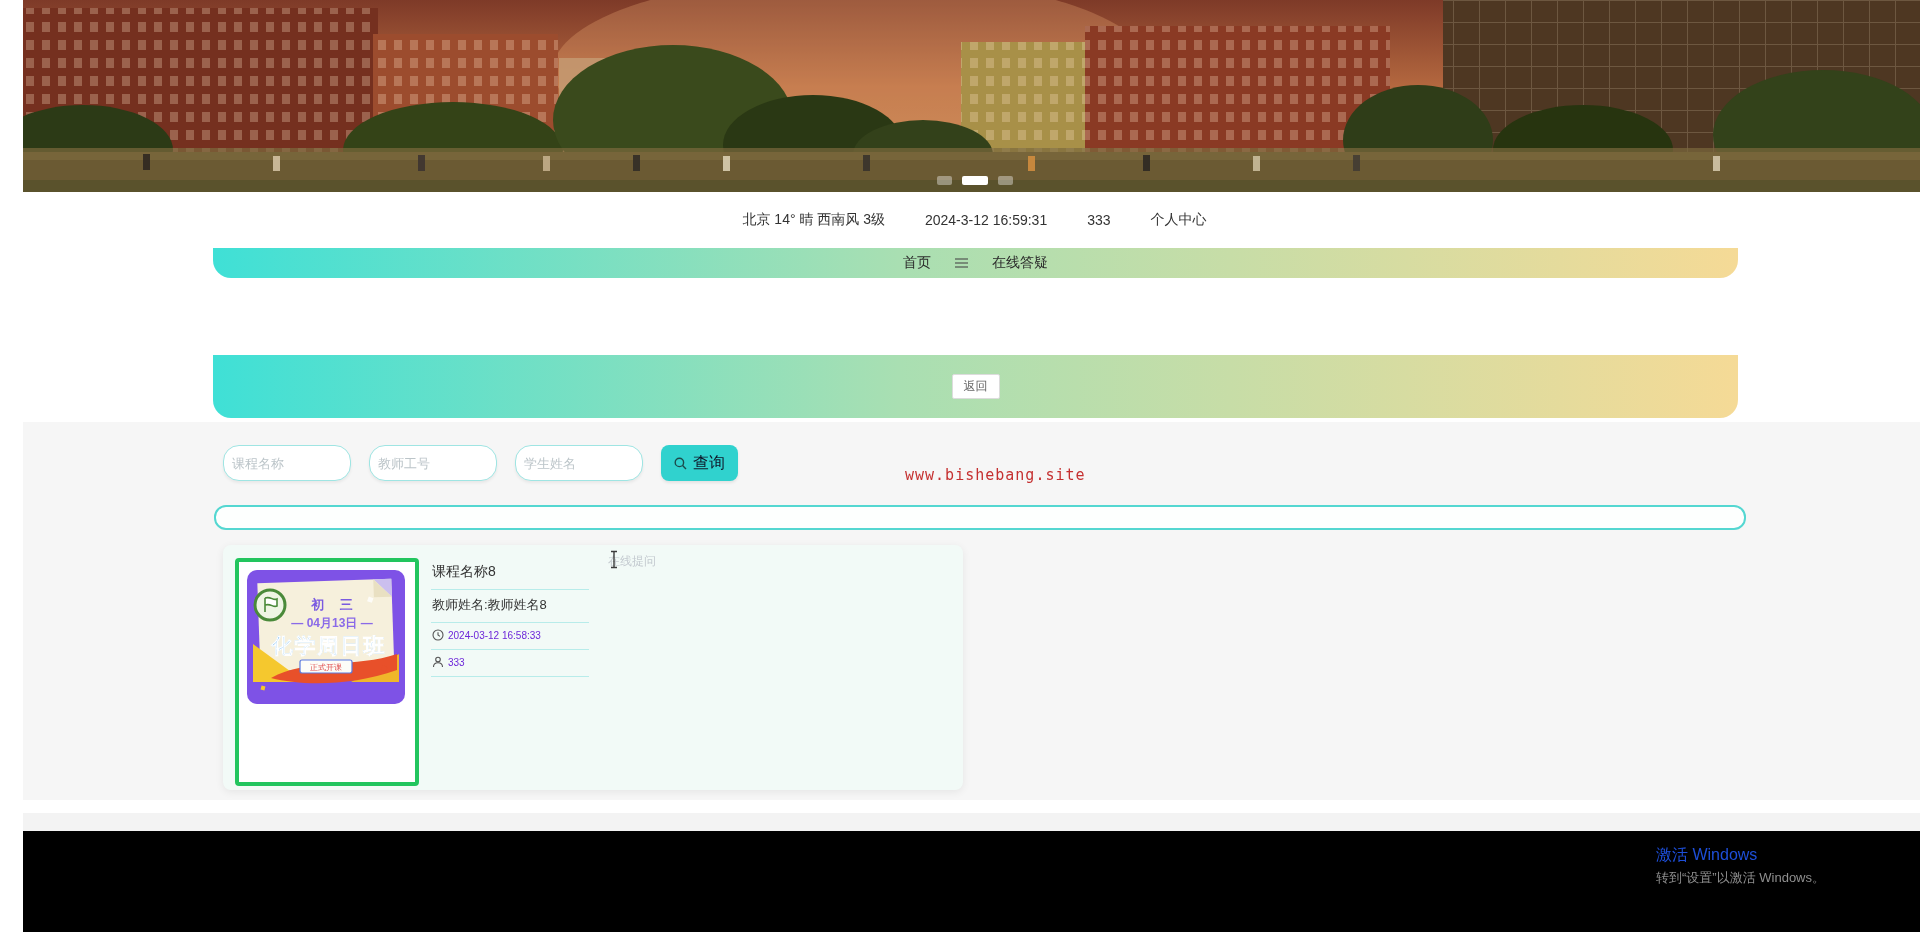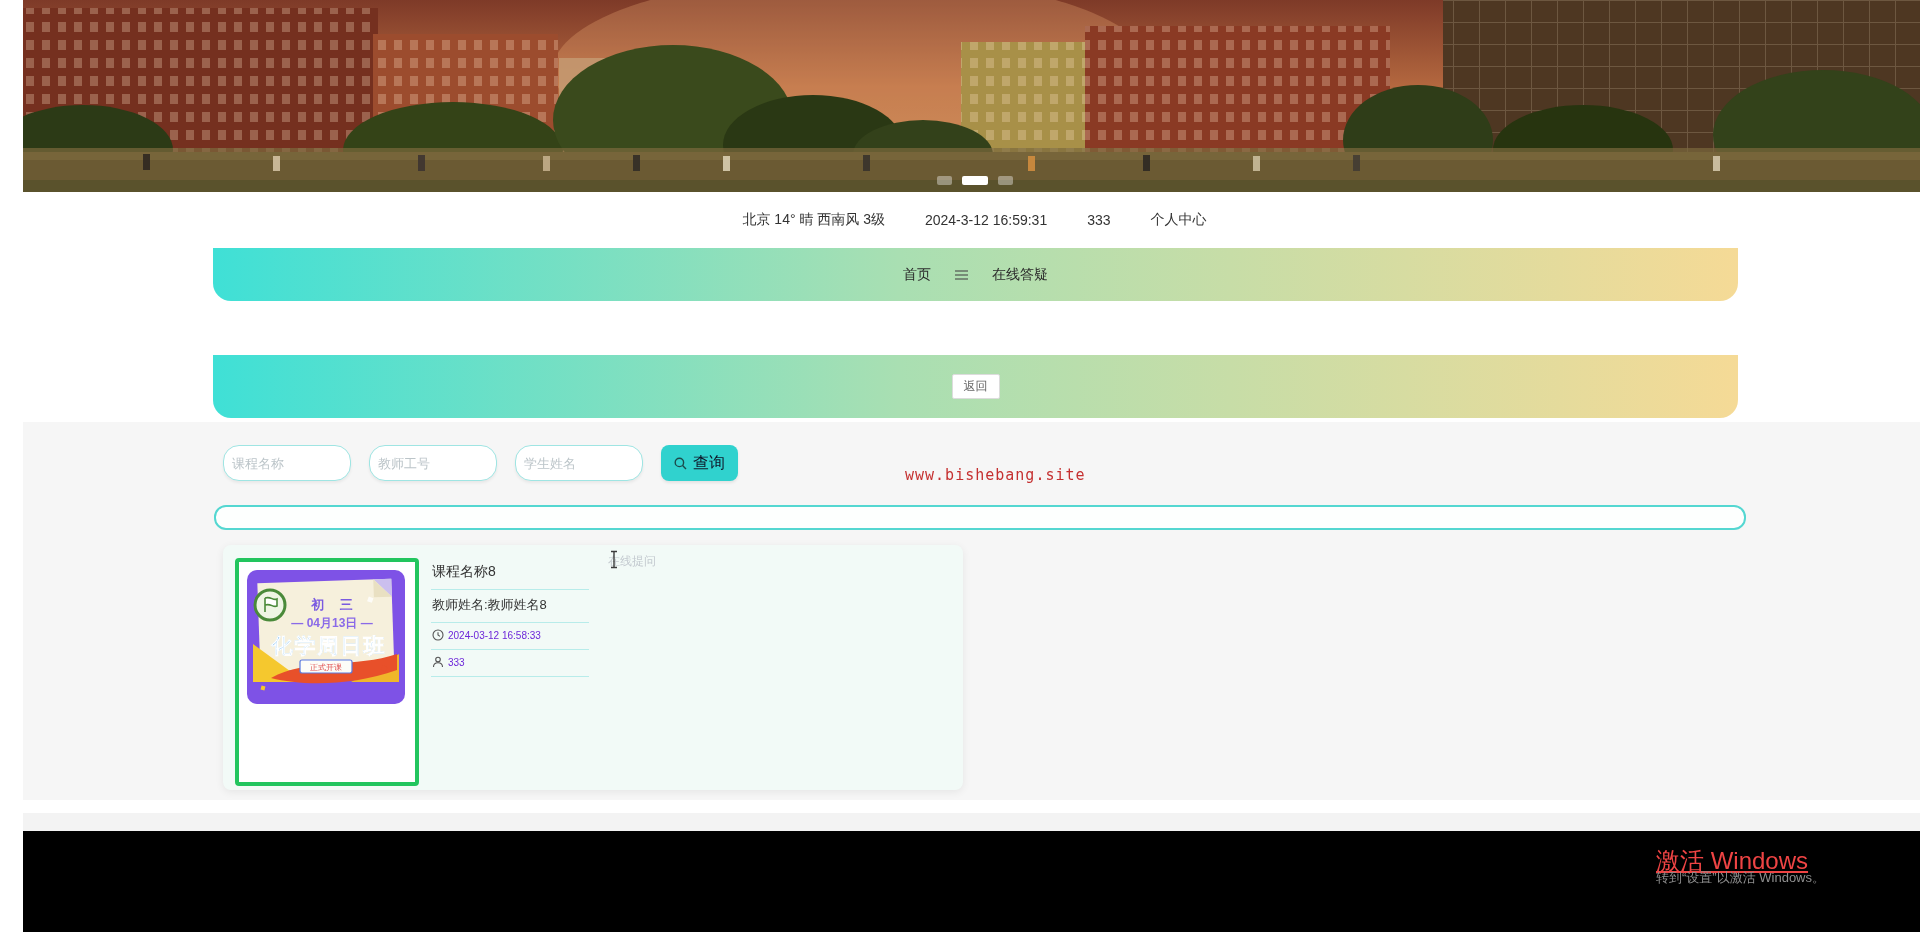--- a/index.html
+++ b/index.html
@@ -15,21 +15,21 @@
 
   
   .weatherbar{position:absolute;left:0;top:192px;width:1903px;height:56px;background:#fff;
               display:flex;align-items:center;justify-content:center;gap:40px;font-size:14px;color:#333;}
   .weatherbar .item{white-space:nowrap;}
   .weatherbar .link{cursor:pointer;}
 
   
   .gradbar{position:absolute;left:190px;width:1525px;background:linear-gradient(to right,#3fe0d6,#a9dfb2 45%,#f5da96);
            border-radius:0 0 18px 18px;}
-  .navbar{top:248px;height:53px;display:flex;align-items:center;justify-content:center;gap:24px;}
+  .navbar{top:248px;height:30px;display:flex;align-items:center;justify-content:center;gap:24px;}
   .navbar .navitem{font-size:14px;color:#2b2b2b;font-weight:500;cursor:pointer;}
   .menu-ico{display:inline-flex;flex-direction:column;gap:2px;opacity:.55;}
   .menu-ico i{display:block;width:13px;height:2px;background:#4a4a4a;}
   .subbar{top:355px;height:63px;display:flex;align-items:center;justify-content:center;}
   .backbtn{background:#fff;border:1px solid #dcdcdc;border-radius:2px;color:#666;font-size:12px;
            padding:3px 11px;cursor:pointer;font-family:inherit;}
 
   
   .content{position:absolute;left:0;top:422px;width:1903px;height:378px;background:#f6f6f6;}
   .strip-light{position:absolute;left:0;top:800px;width:1903px;height:13px;background:#ffffff;}
@@ -57,21 +57,21 @@
   .info-col{position:absolute;left:208px;top:12px;width:158px;}
   .info-row{border-bottom:1px solid #b8ecea;padding:6px 1px 8px 1px;font-size:13px;color:#333;
             display:flex;align-items:center;gap:4px;white-space:nowrap;text-align:right;}
   .info-row.name{font-size:14px;}
   .info-row.small{font-size:10px;color:#6d28d9;}
   .asklink{position:absolute;left:385px;top:8px;font-size:12px;color:#c3c9cf;cursor:pointer;}
   .ibeam{position:absolute;left:386px;top:5px;}
 
   
   .footer{position:absolute;left:0;top:831px;width:1903px;height:101px;background:#000;}
-  .wm1{position:absolute;left:1633px;top:845px;font-size:24px;color:#ef4444;text-decoration:underline;}
+  .wm1{position:absolute;left:1633px;top:845px;font-size:16px;color:#1d4ed8;}
   .wm2{position:absolute;left:1633px;top:869px;font-size:13px;color:#8f8f8f;}
 
   
   .scrollbar{position:absolute;right:0;top:0;width:17px;height:932px;background:#f0f0f0;}
   .sb-arrow{position:absolute;left:0;width:17px;height:17px;display:flex;align-items:center;justify-content:center;}
   .tri-up{width:0;height:0;border-left:4px solid transparent;border-right:4px solid transparent;border-bottom:6px solid #555;}
   .tri-dn{width:0;height:0;border-left:4px solid transparent;border-right:4px solid transparent;border-top:6px solid #555;}
   .sb-thumb{position:absolute;left:1px;top:145px;width:15px;height:745px;background:#cdcdcd;border-radius:2px;}
 </style>
 </head>

